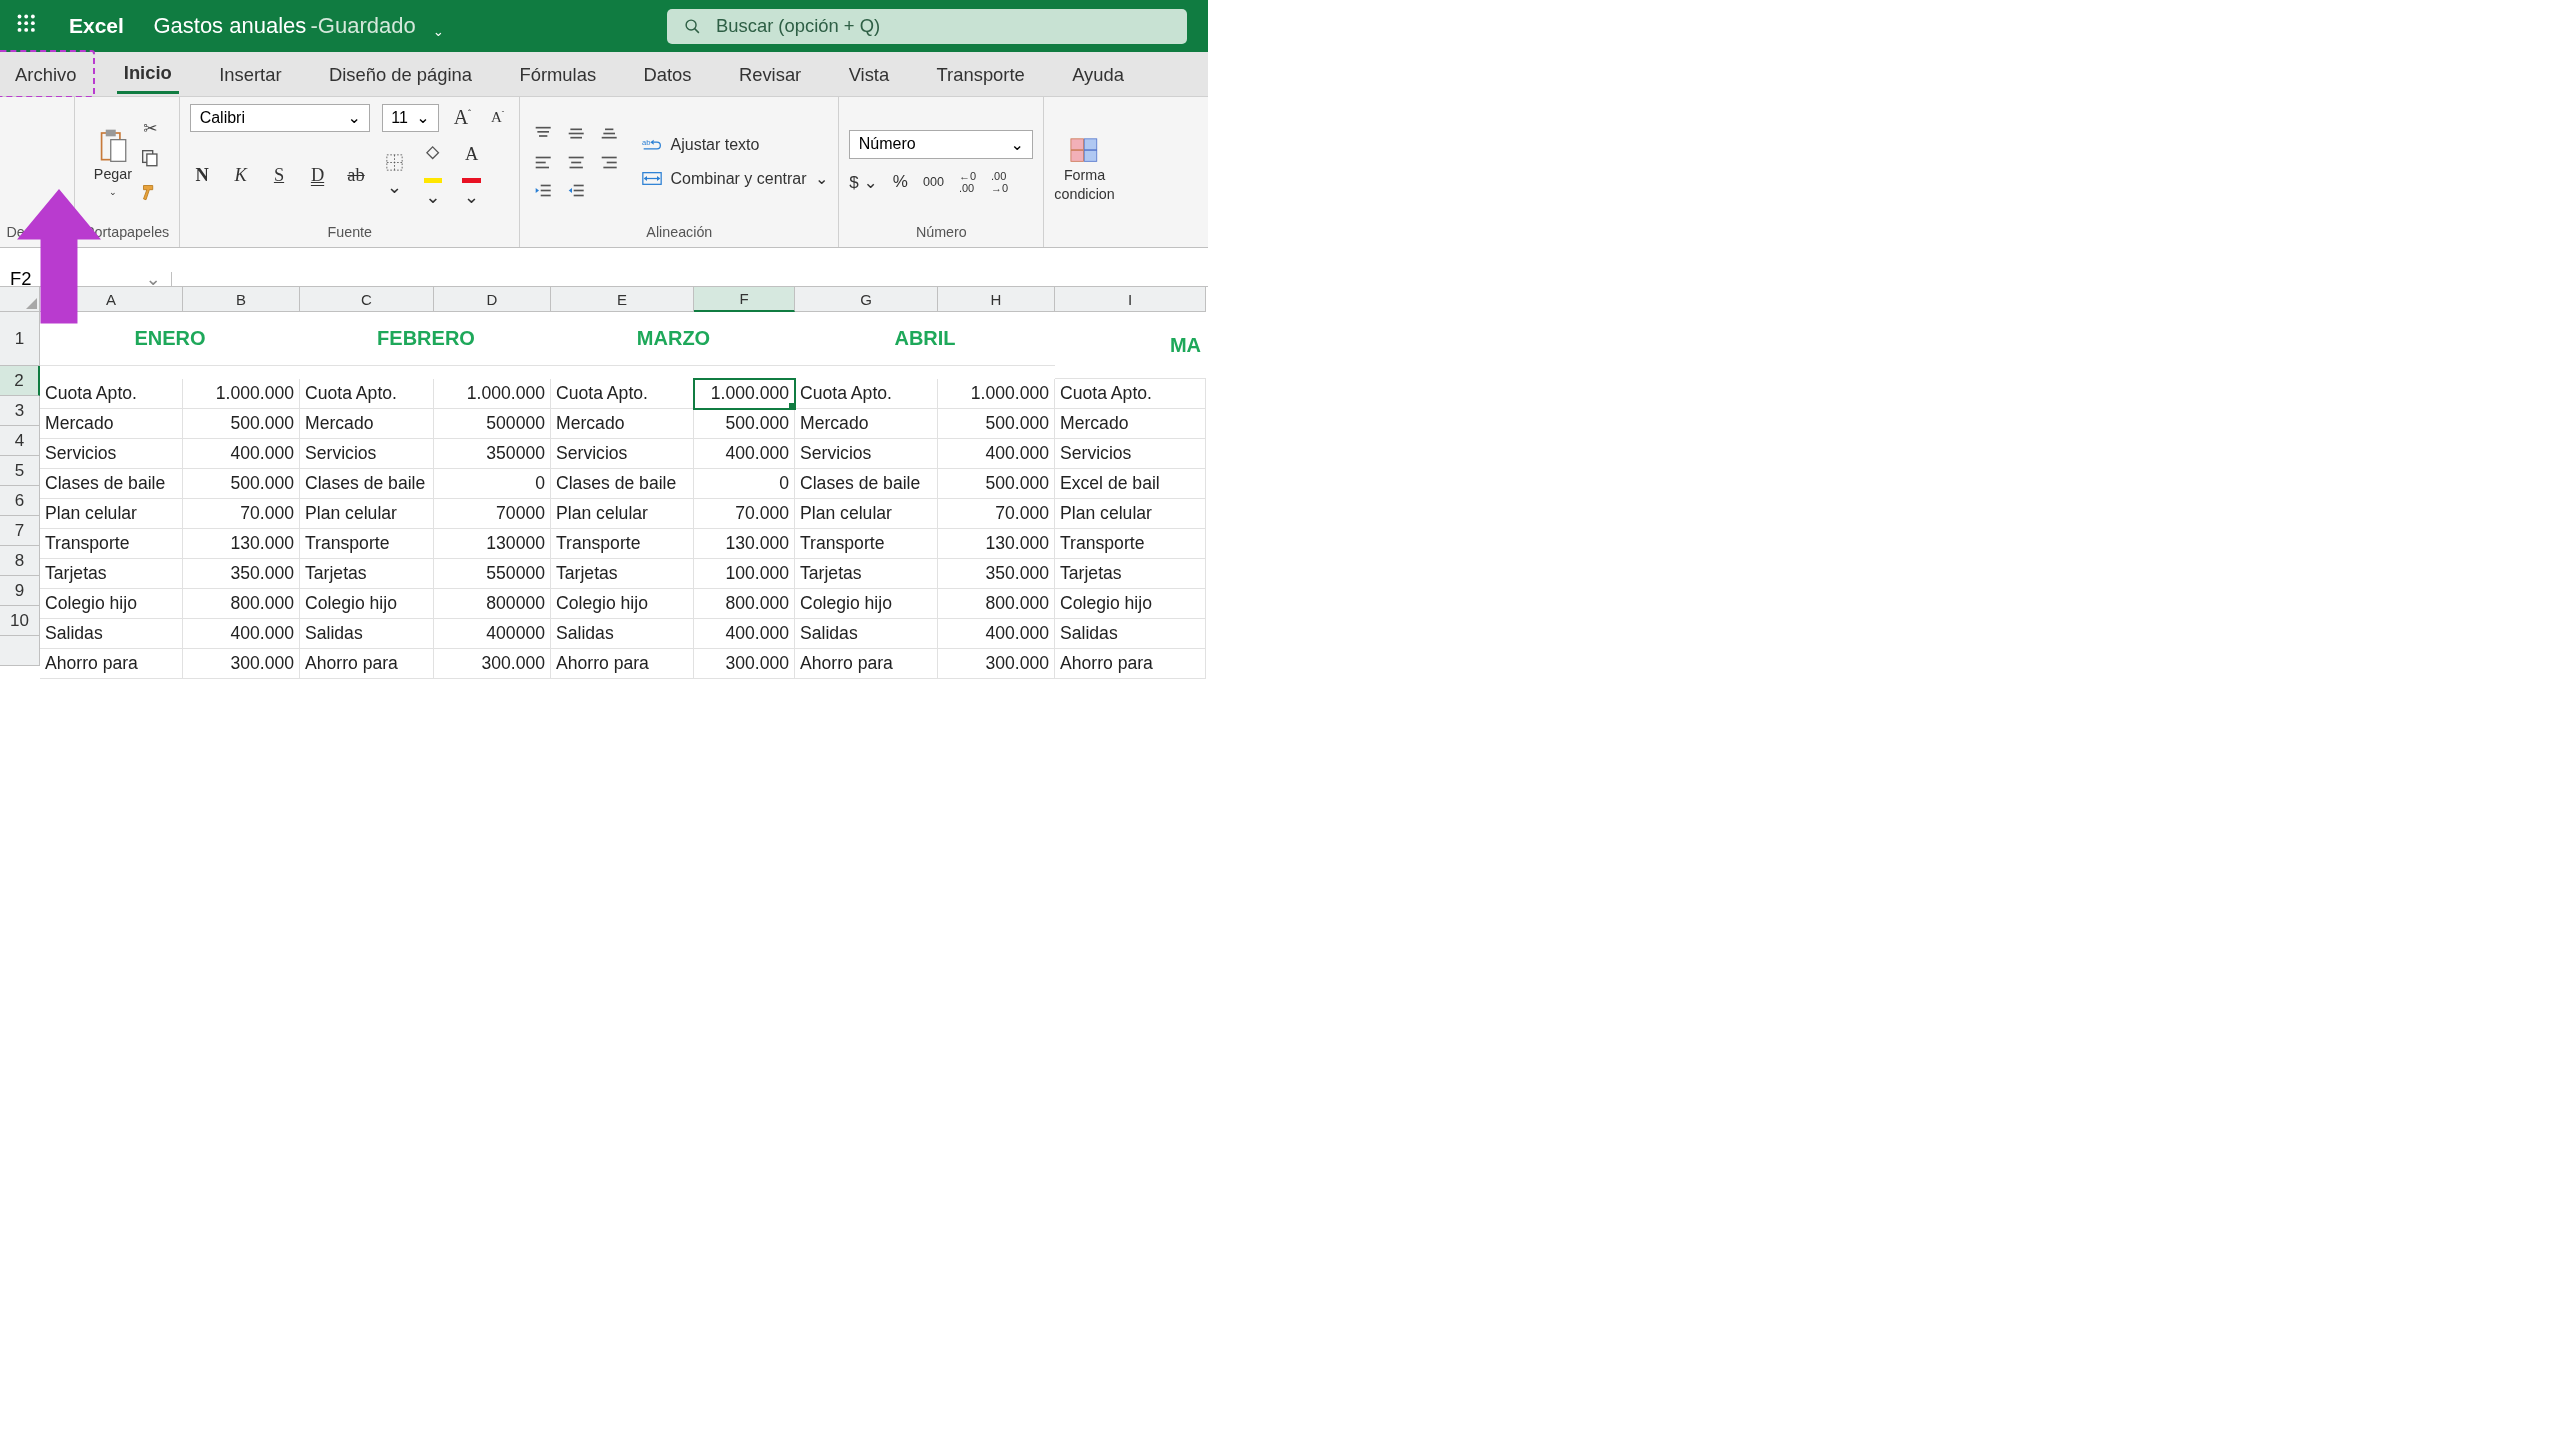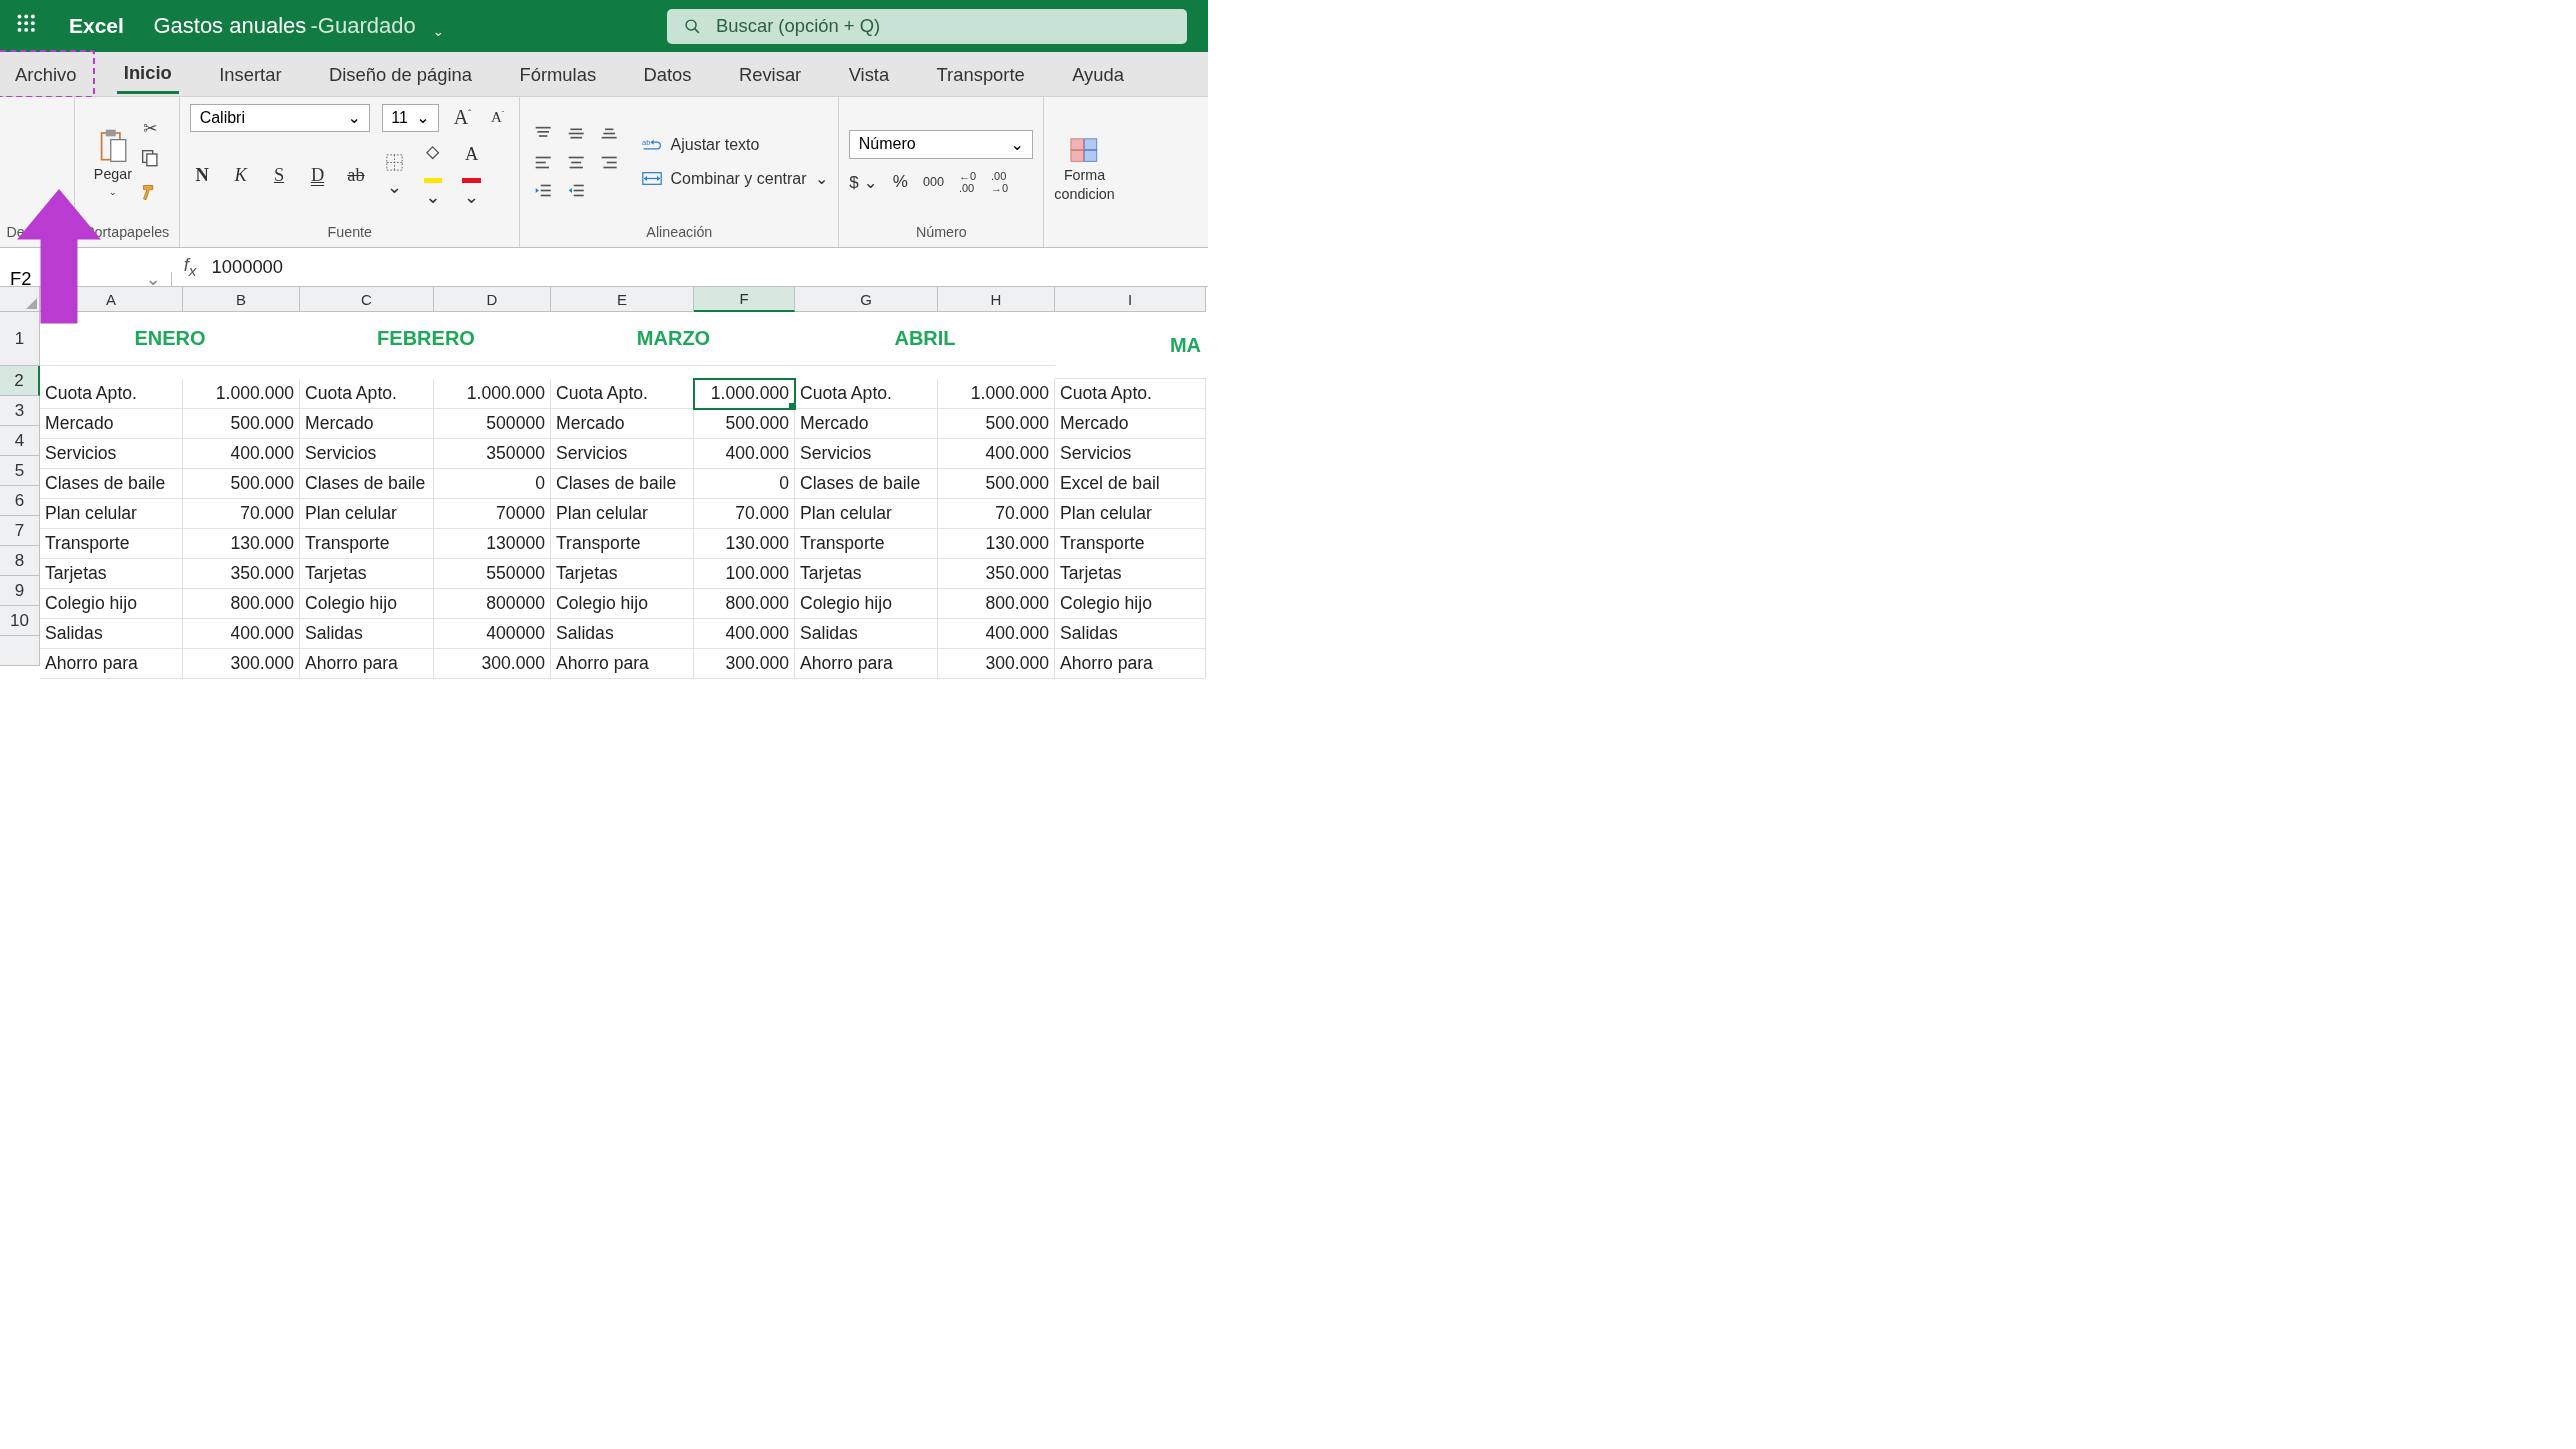--- a/index.html
+++ b/index.html
@@ -339,24 +339,20 @@
     </div>
     <div class="rgroup-label"></div>
   </div>
 </div>
 
 <div class="fbar">
   <div class="name-box">
     <span>F2</span>
       <span style="color:#888;">⌄</span>
   </div>
-  <div class="fx-wrap">
-    <span class="fx-label">f<sub>x</sub></span>
-    <span class="fx-val">1000000</span>
-  </div>
 </div>
 
 <div class="grid-wrap" style="flex-direction:column;">
   <div style="display:flex;">
     <div class="corner"></div>
     <div class="col-headers" id="col-headers">
         <div class="col-h" style="width: 143px;">A</div>
         <div class="col-h" style="width: 117px;">B</div>
         <div class="col-h" style="width: 134px;">C</div>
         <div class="col-h" style="width: 117px;">D</div>

